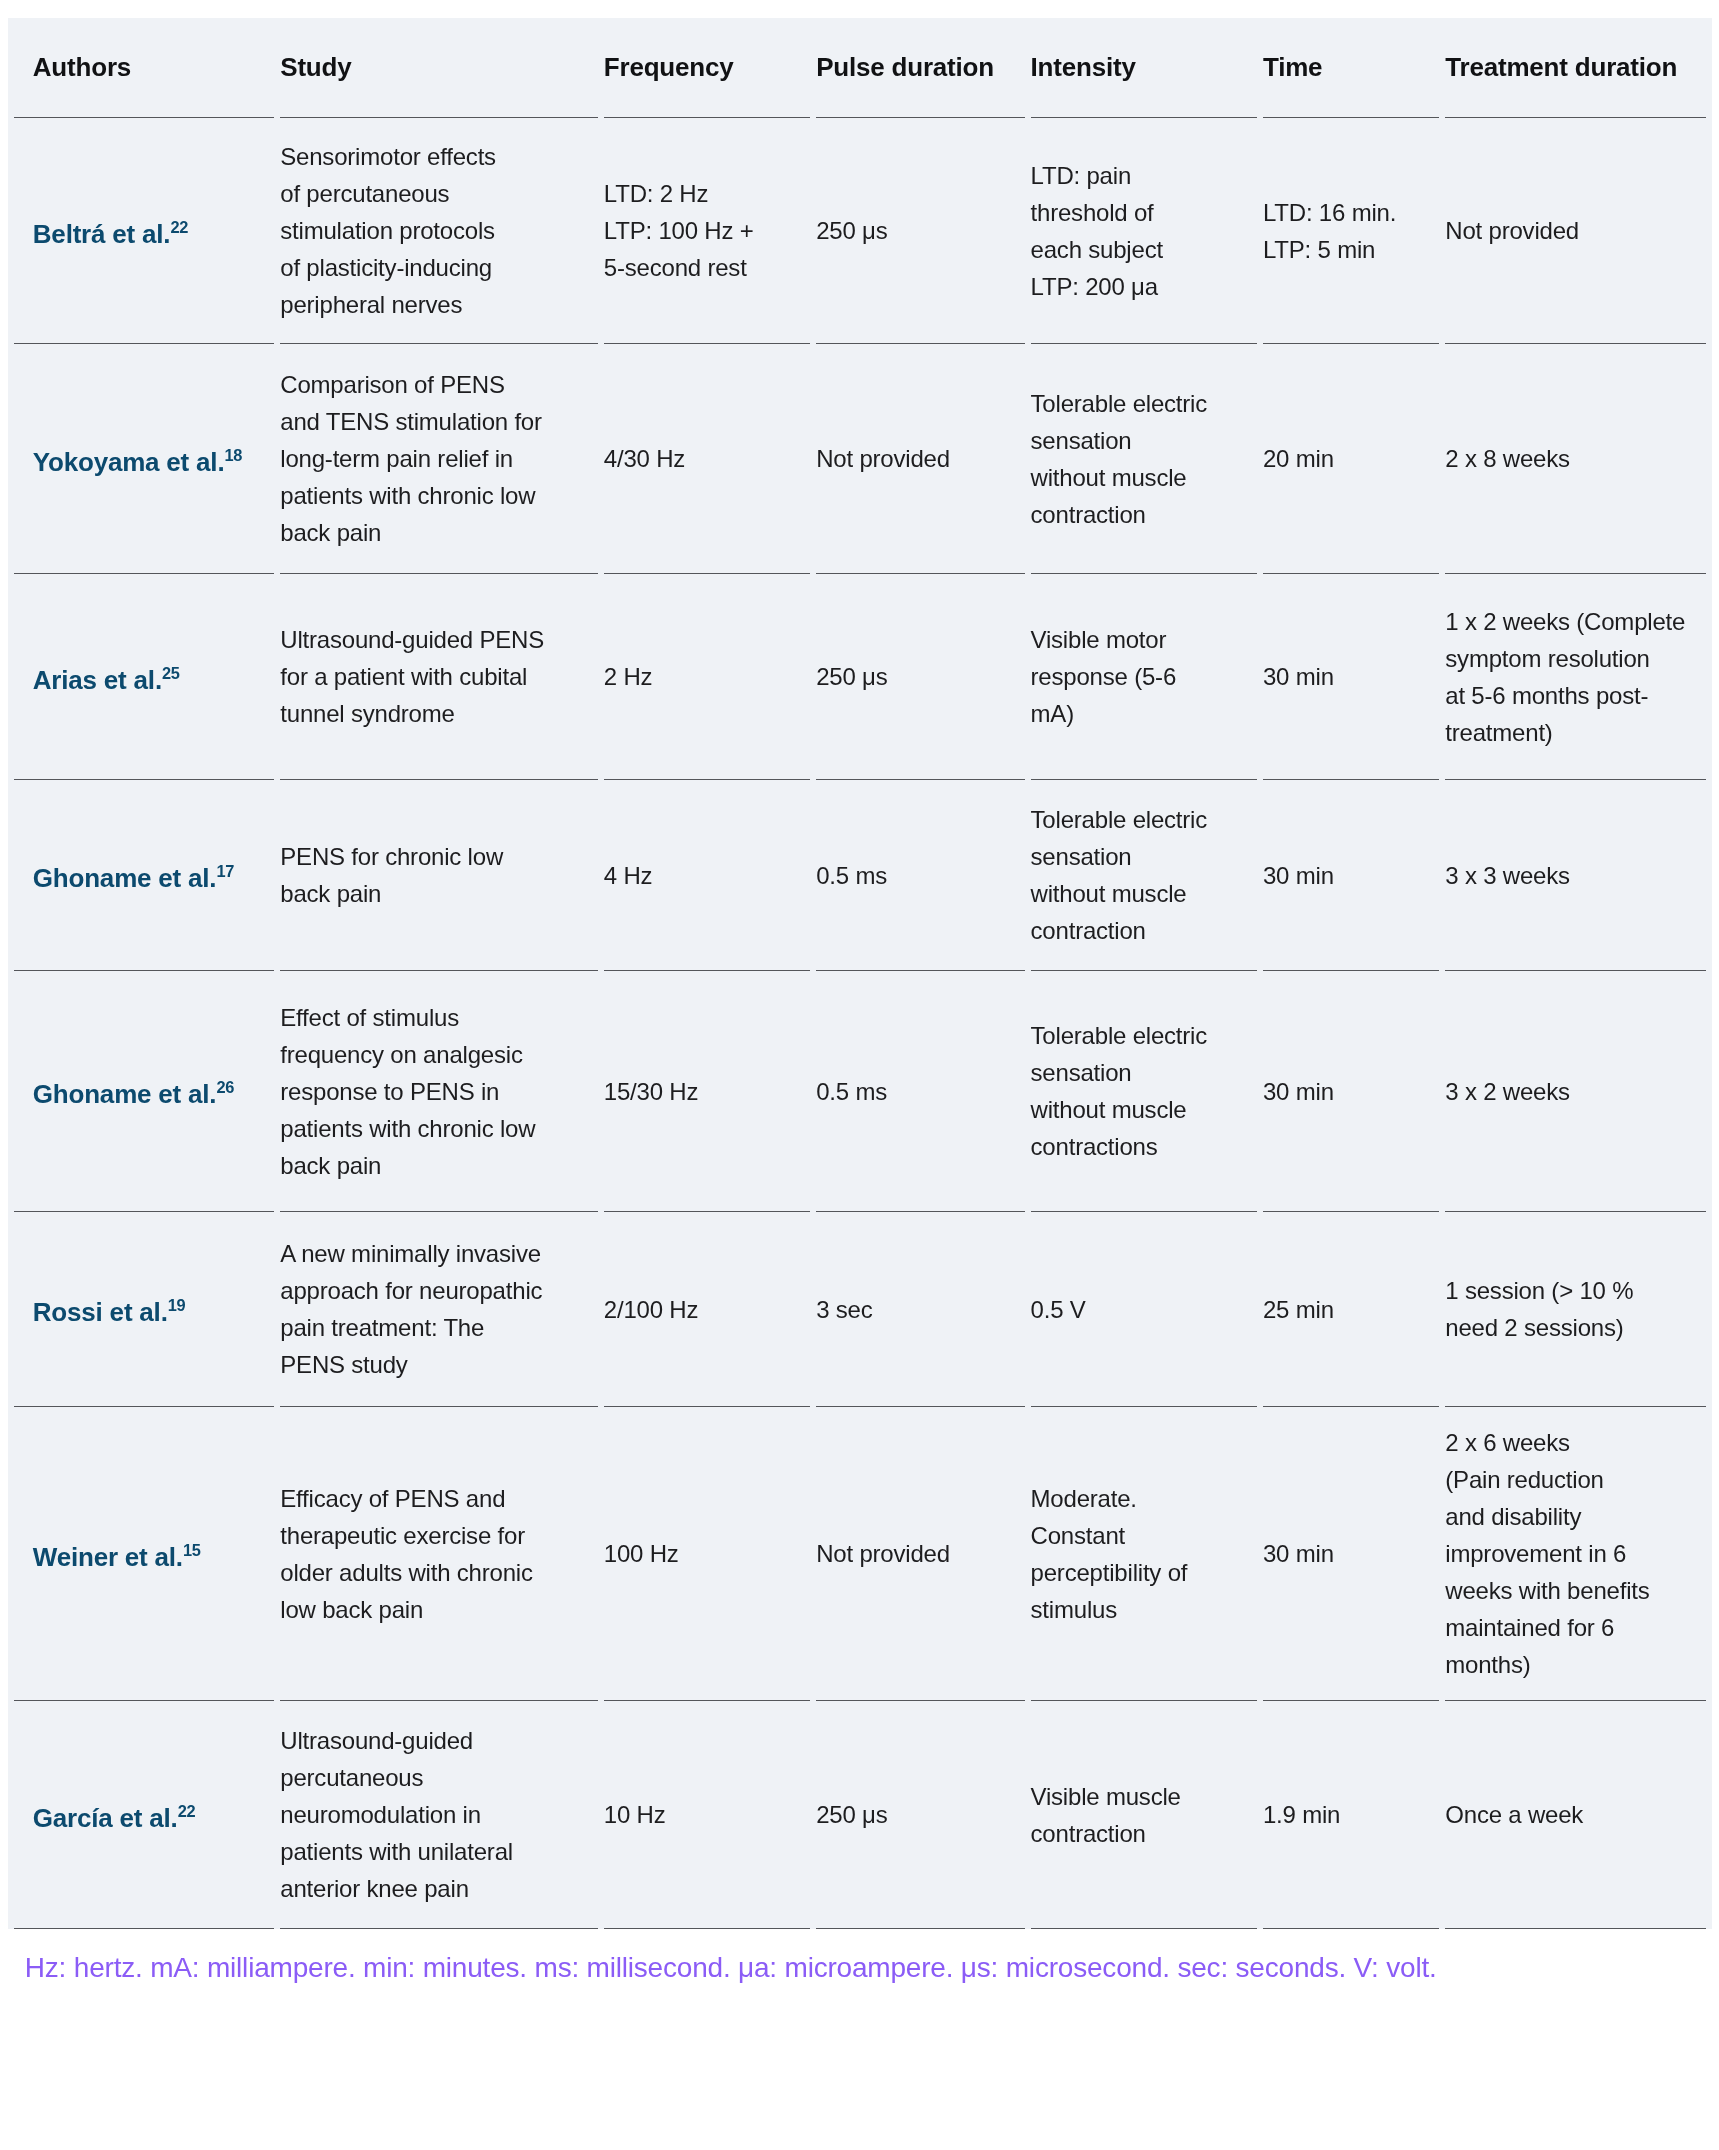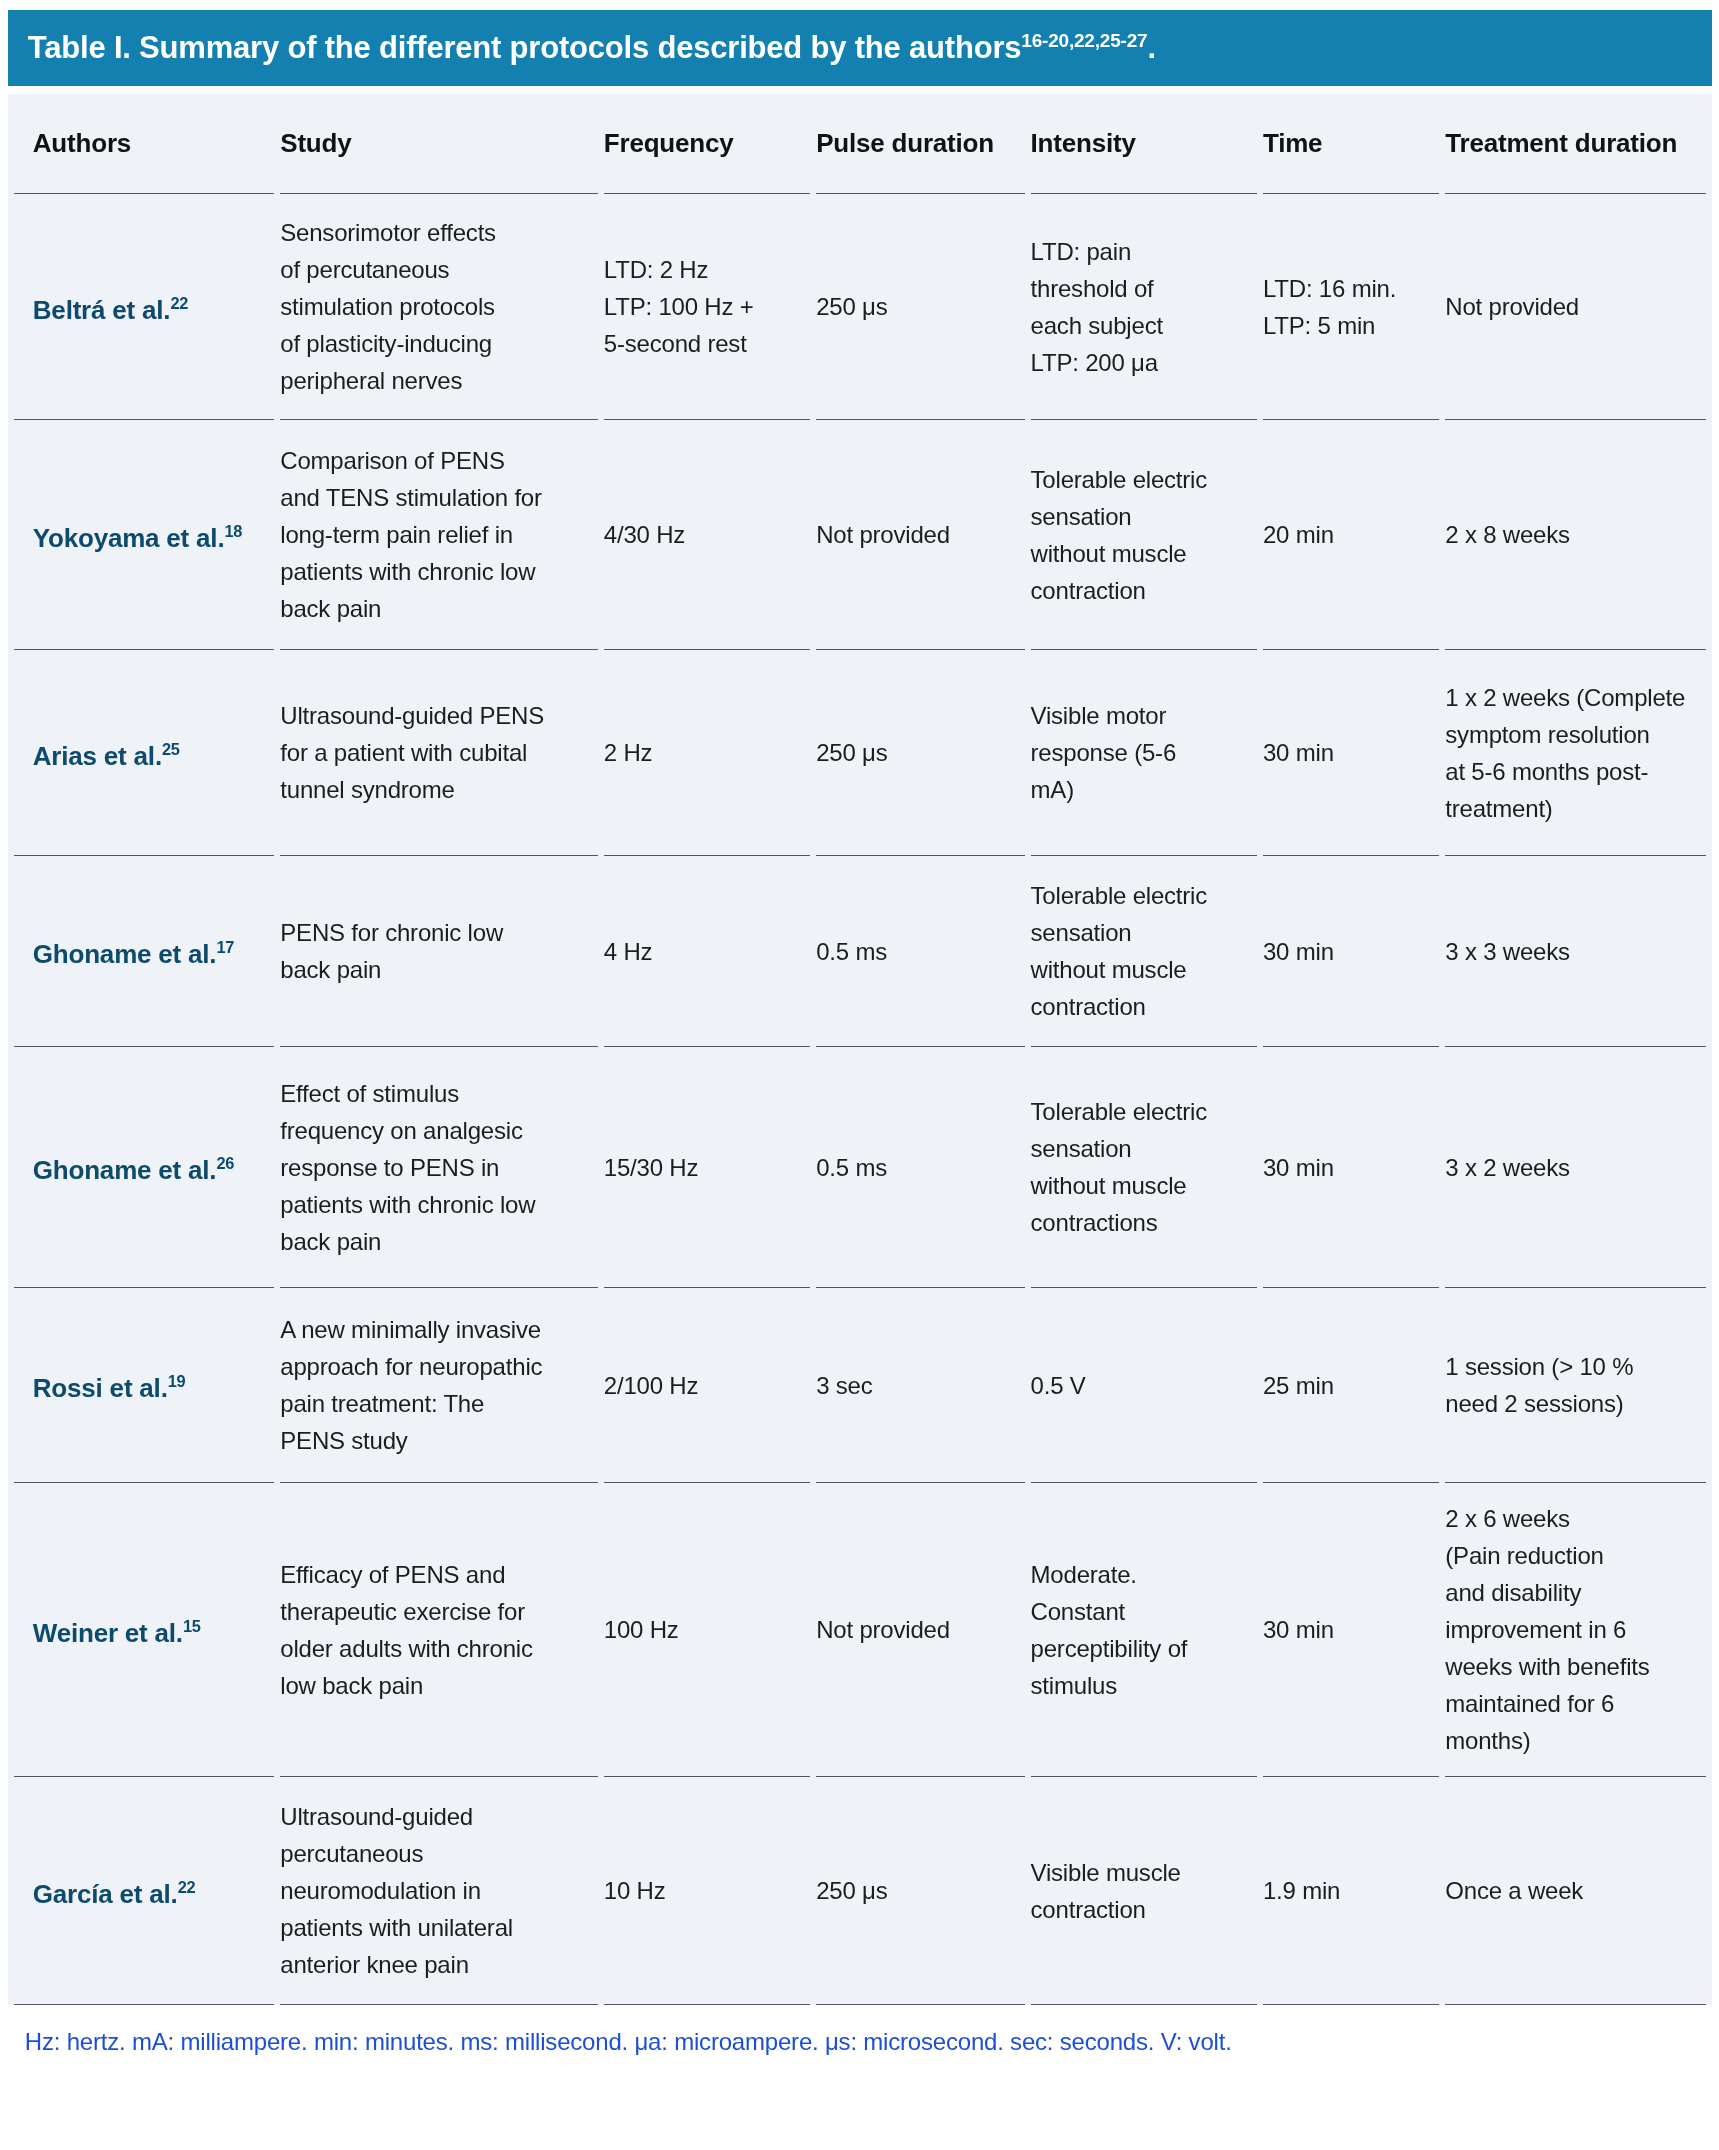--- a/index.html
+++ b/index.html
@@ -70,33 +70,30 @@
   td.author {
     font-weight: bold;
     font-size: 26px;
     white-space: nowrap;
     color: #0c4a6e;
   }
   td.author sup { font-size: 16.4px; font-weight: bold; }
   .footnote {
     margin-top: 23.4px;
     padding-left: 17px;
-    font-size: 24px;
-    letter-spacing: -0.2px;
-    color: #1d4ed8;
+    font-size: 28px;
+    letter-spacing: -0.2px;
+    color: #8b5cf6;
   }
 </style>
 </head>
 <body>
 
 <div class="page">
 
-  <div class="title-bar">
-    <div class="title-line"><span>Table I. Summary of the different protocols described by the authors</span><sup>16-20,22,25-27</sup><span>.</span></div>
-  </div>
 
   <table class="protocols">
     <colgroup>
       <col class="c1">
         <col class="c2">
         <col class="c3">
         <col class="c4">
         <col class="c5">
         <col class="c6">
         <col class="c7">

